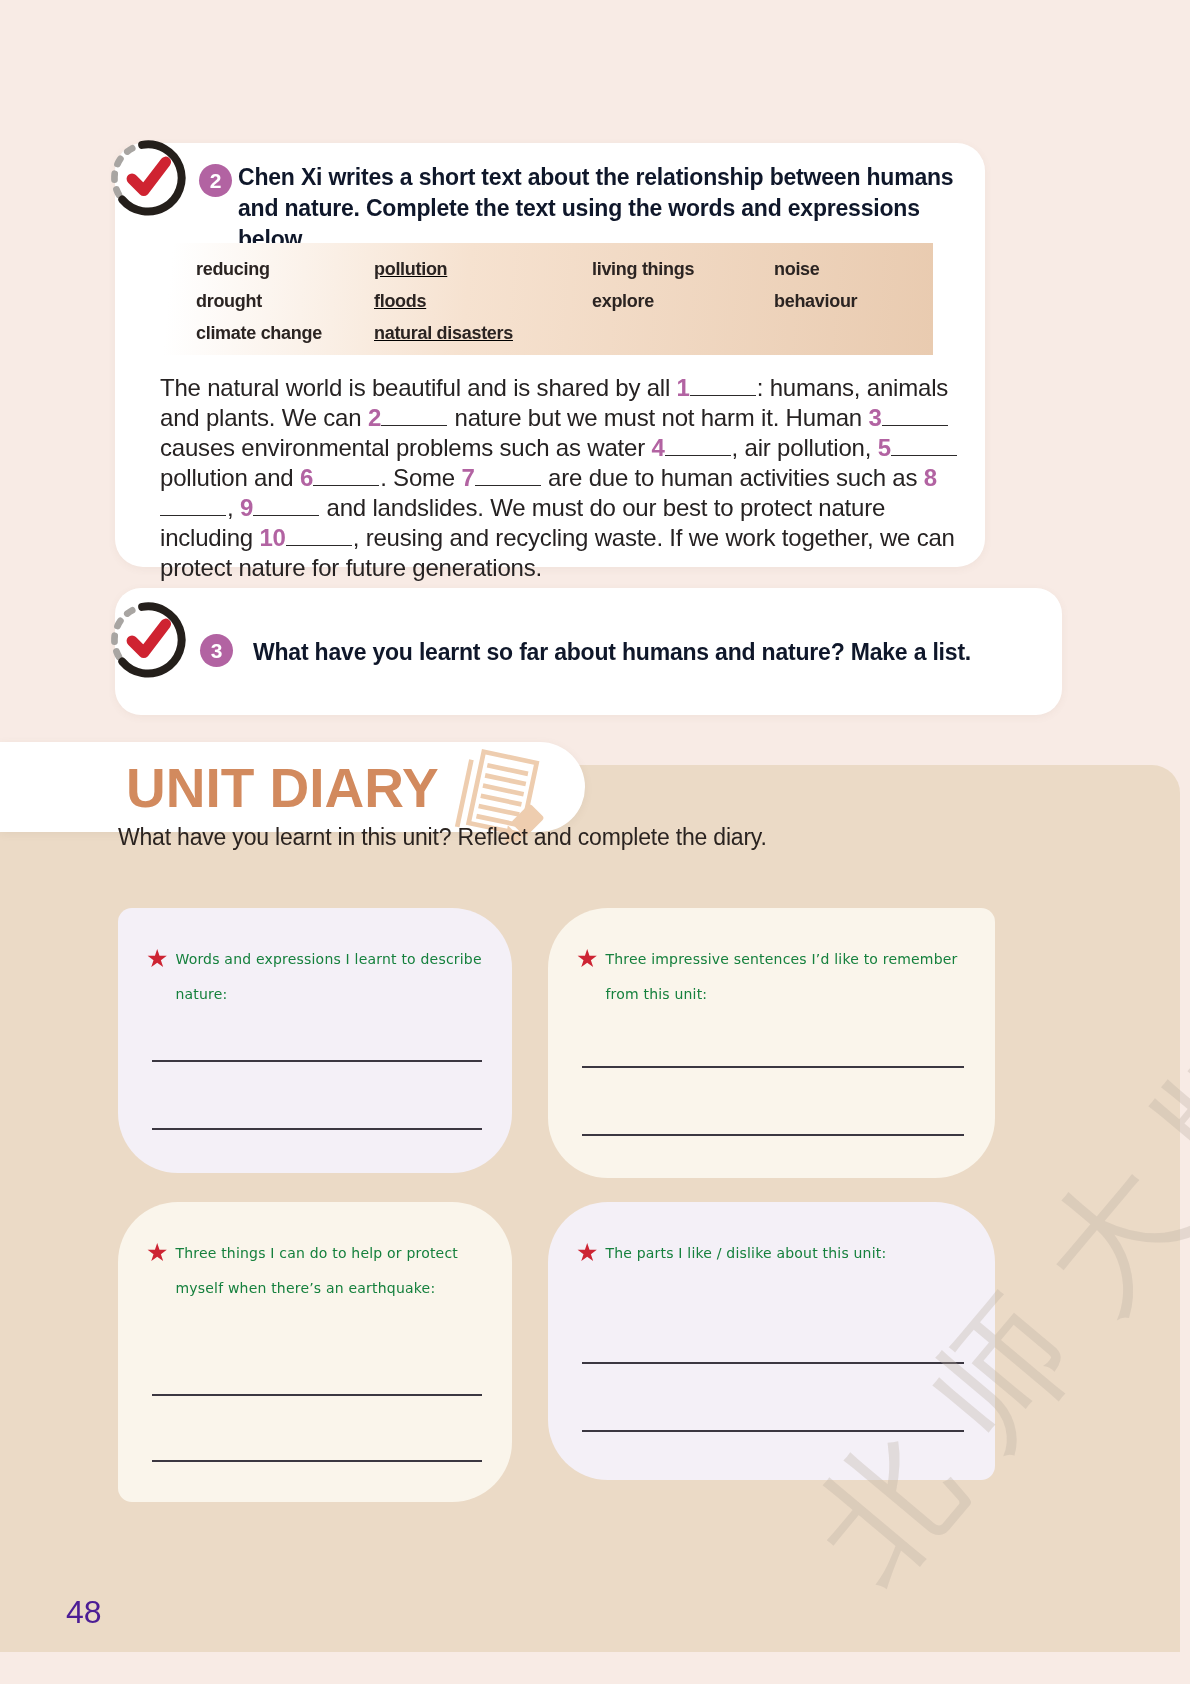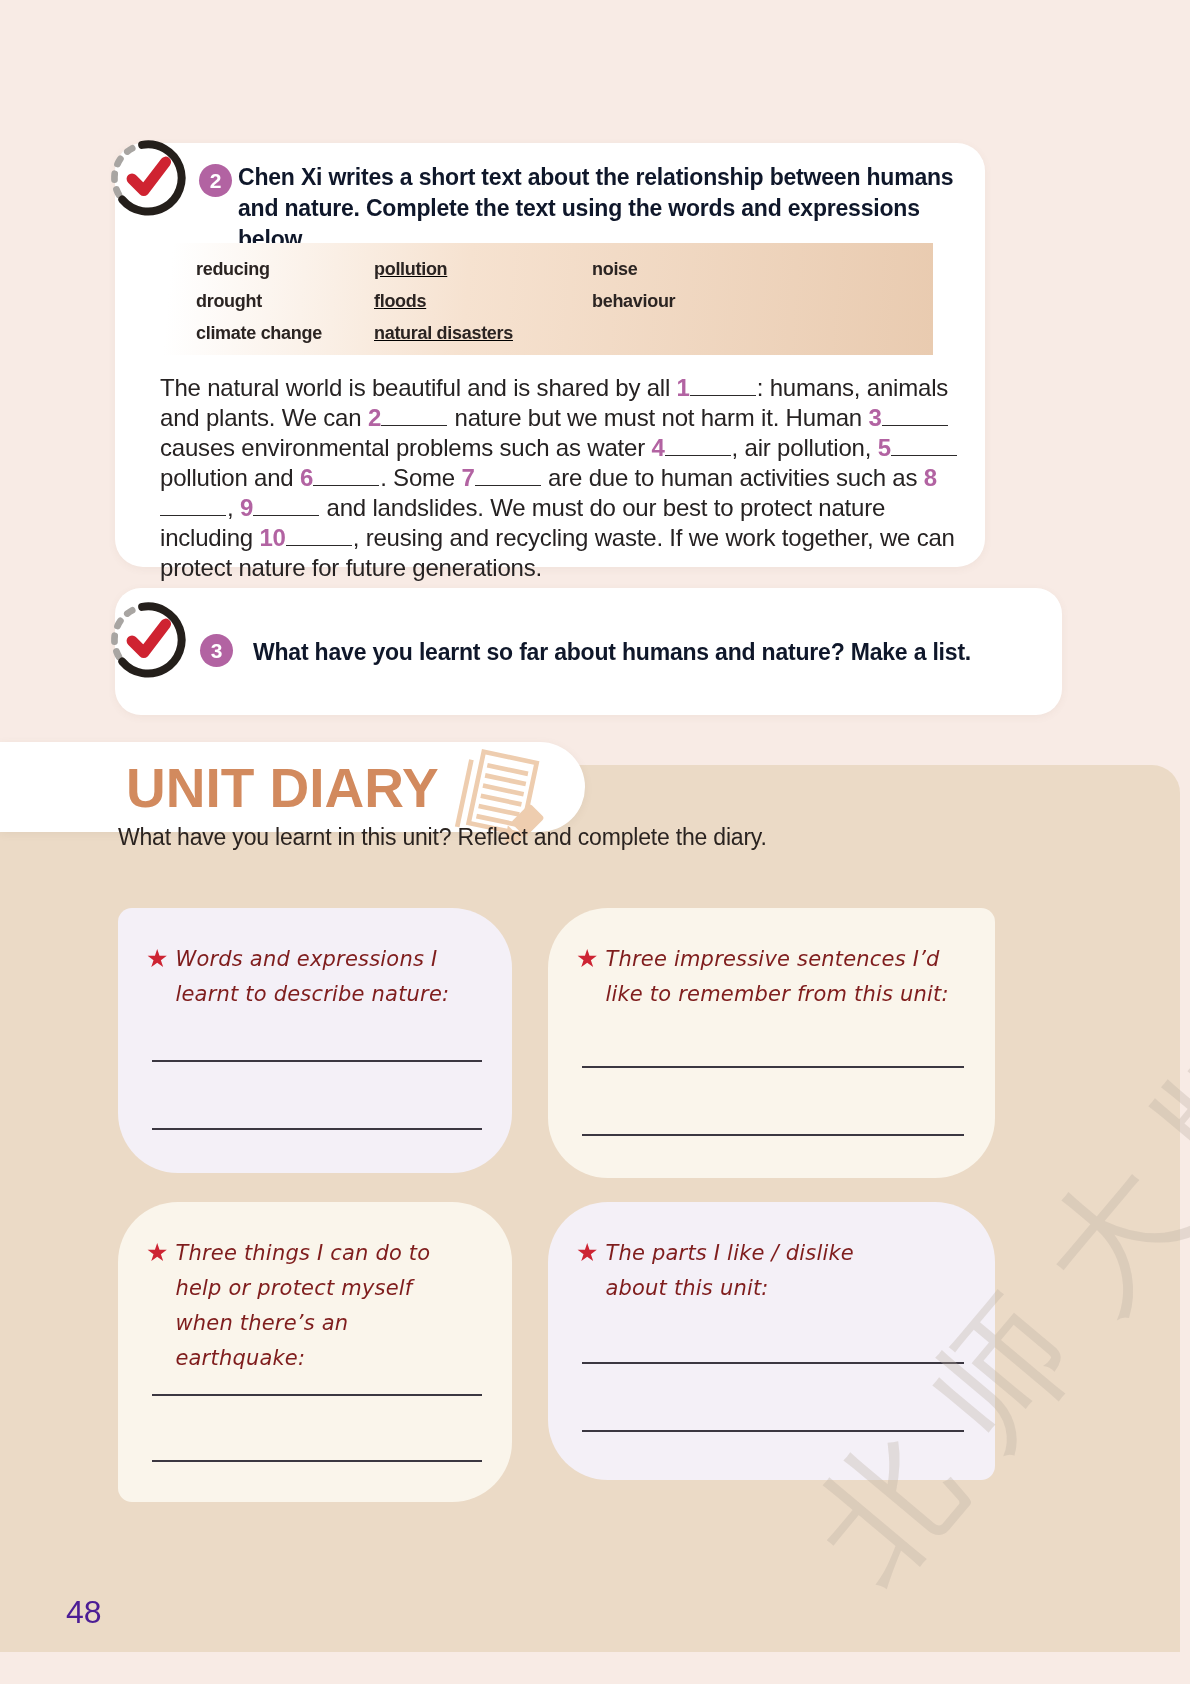--- a/index.html
+++ b/index.html
@@ -86,22 +86,22 @@
   .card{box-sizing:border-box;padding:34px 24px 0 28px;}
   .card-lav{background:#f4f0f7;}
   .card-cream{background:#faf5eb;}
   .card1{left:118px;top:908px;width:394px;height:265px;border-radius:14px 60px 60px 60px;}
   .card2{left:548px;top:908px;width:447px;height:270px;border-radius:60px 14px 60px 60px;}
   .card3{left:118px;top:1202px;width:394px;height:300px;border-radius:60px 60px 60px 14px;}
   .card4{left:548px;top:1202px;width:447px;height:278px;border-radius:60px 60px 14px 60px;}
   .card-head{display:flex;align-items:flex-start;}
   .card-star{color:#cd2433;font-size:25px;line-height:33px;margin-right:7px;flex:none;}
   .card-text{
-    font-family:"DejaVu Sans",sans-serif;font-style:italic;
-    font-size:21px;line-height:35px;color:#7f1d1d;letter-spacing:0.2px;
+    font-family:"DejaVu Sans",sans-serif;
+    font-size:14px;line-height:35px;color:#15803d;letter-spacing:0.2px;
   }
   .card1 .card-text{max-width:318px;}
   .card2 .card-text{max-width:356px;}
   .card3 .card-text{max-width:300px;}
   .card4 .card-text{max-width:305px;}
   .bl{position:absolute;left:34px;border-bottom:2px solid #3b3741;}
   .card1 .bl,.card3 .bl{width:330px;}
   .card2 .bl,.card4 .bl{width:382px;}
   .card1 .bl1{top:152px;}.card1 .bl2{top:220px;}
   .card2 .bl1{top:158px;}.card2 .bl2{top:226px;}
@@ -130,20 +130,24 @@
   <div class="abs word-bank">
     <div class="wb-col wb-c0">
         <span>reducing</span>
         <span>drought</span>
         <span>climate change</span>
       </div>
     <div class="wb-col wb-c1">
         <span>pollution</span>
         <span>floods</span>
         <span>natural disasters</span>
+      </div>
+    <div class="wb-col wb-c2">
+        <span>living things</span>
+        <span>explore</span>
       </div>
     <div class="wb-col wb-c3">
         <span>noise</span>
         <span>behaviour</span>
       </div>
   </div>
 
   <div class="abs gap-text" id="gap-text">The natural world is beautiful and is shared by all <span><span class="gap-num">1</span><span class="gap-line"></span></span>: humans, animals and plants. We can <span><span class="gap-num">2</span><span class="gap-line"></span></span> nature but we must not harm it. Human <span><span class="gap-num">3</span><span class="gap-line"></span></span> causes environmental problems such as water <span><span class="gap-num">4</span><span class="gap-line"></span></span>, air pollution, <span><span class="gap-num">5</span><span class="gap-line"></span></span> pollution and <span><span class="gap-num">6</span><span class="gap-line"></span></span>. Some <span><span class="gap-num">7</span><span class="gap-line"></span></span> are due to human activities such as <span><span class="gap-num">8</span><span class="gap-line"></span></span>, <span><span class="gap-num">9</span><span class="gap-line"></span></span> and landslides. We must do our best to protect nature including <span><span class="gap-num">10</span><span class="gap-line"></span></span>, reusing and recycling waste. If we work together, we can protect nature for future generations.</div>
 </div>
 

